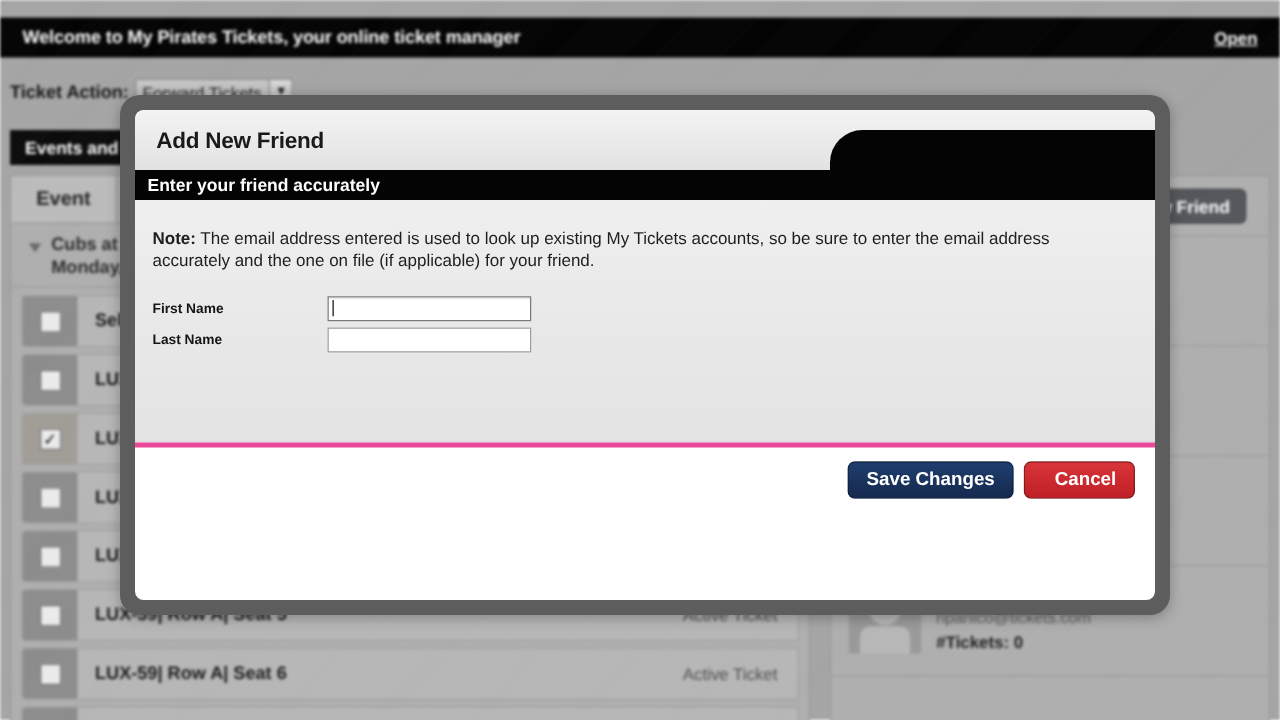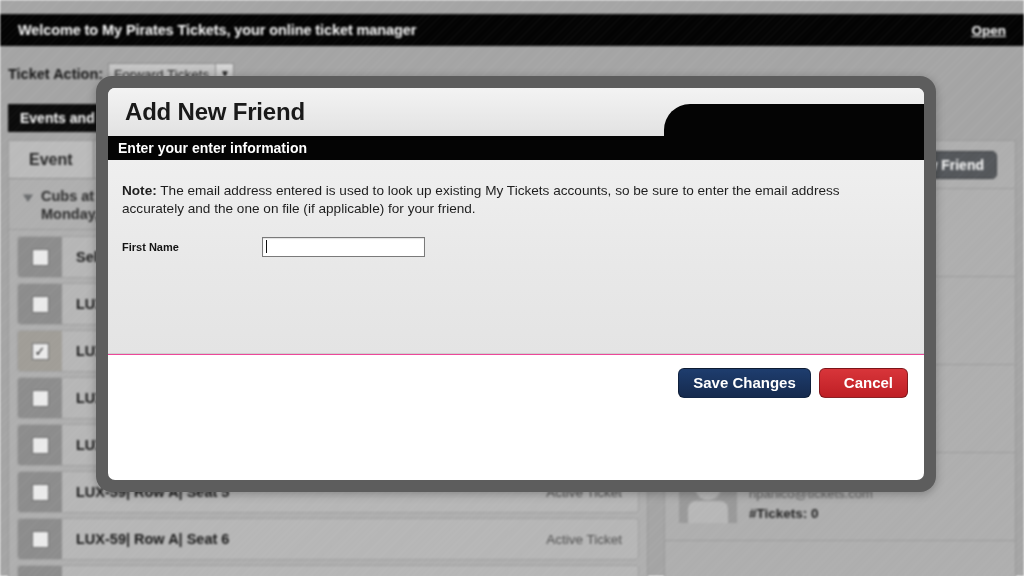--- a/index.html
+++ b/index.html
@@ -225,21 +225,21 @@
   }
   .modal-title {
     position: relative;
     height: 48px;
     background: linear-gradient(#f3f3f3, #e2e2e2);
     display: flex; align-items: center;
     padding-left: 17px;
     overflow: hidden;
   }
   .modal-title .t {
-    font-size: 24px; font-weight: bold; color: #1a1a1a;
+    font-size: 18px; font-weight: bold; color: #1a1a1a;
     letter-spacing: -0.2px;
     position: relative; z-index: 2;
   }
   .modal-title .notch {
     position: absolute;
     right: 0; bottom: -2px;
     width: 260px; height: 34px;
     background: #040404;
     border-top-left-radius: 26px;
   }
@@ -286,21 +286,21 @@
   .caret {
     width: 1px; height: 13px;
     background: #101010;
   }
   .modal-footer {
     background: #ffffff;
     height: 56px;
     display: flex; align-items: center; justify-content: flex-end;
     padding-right: 16px;
     gap: 8px;
-    border-top: 1px solid #ec4899;
+    border-top: 4px solid #ec4899;
   }
   .btn {
     font-size: 15px; font-weight: bold; color: #ffffff;
     padding: 6px 14px 7px;
     border-radius: 6px;
     border: 1px solid rgba(0,0,0,0.35);
     line-height: 1;
   }
   .btn-save { background: linear-gradient(#1e3d6e,#152a4e); }
   .btn-cancel { background: linear-gradient(#d8353a,#bf1f25); padding-left: 24px; }
@@ -453,35 +453,41 @@
   </div>
 
   <div id="modal-frame">
     <div id="modal">
 
       <div class="modal-title">
         <span class="t">Add New Friend</span>
         <span class="notch"></span>
       </div>
 
-      <div class="modal-subbar">Enter your enter information</div>
+      <div class="modal-subbar">Enter your friend accurately</div>
 
       <div class="modal-body">
         <div class="note">
           <b>Note:</b><span> The email address entered is used to look up existing My Tickets accounts, so be sure to enter the email address accurately and the one on file (if applicable) for your friend.</span>
         </div>
 
         <div class="form">
           <div class="frow">
             <span class="flabel">First Name</span>
             <span class="finput focused">
                 <span class="caret"></span>
                 <span></span>
               </span>
           </div>
+          <div class="frow">
+            <span class="flabel">Last Name</span>
+            <span class="finput">
+                <span></span>
+              </span>
+          </div>
         </div>
       </div>
 
       <div class="modal-footer">
         <span class="btn btn-save">Save Changes</span>
         <span class="btn btn-cancel">Cancel</span>
       </div>
 
       <div class="modal-rest"></div>
     </div>

